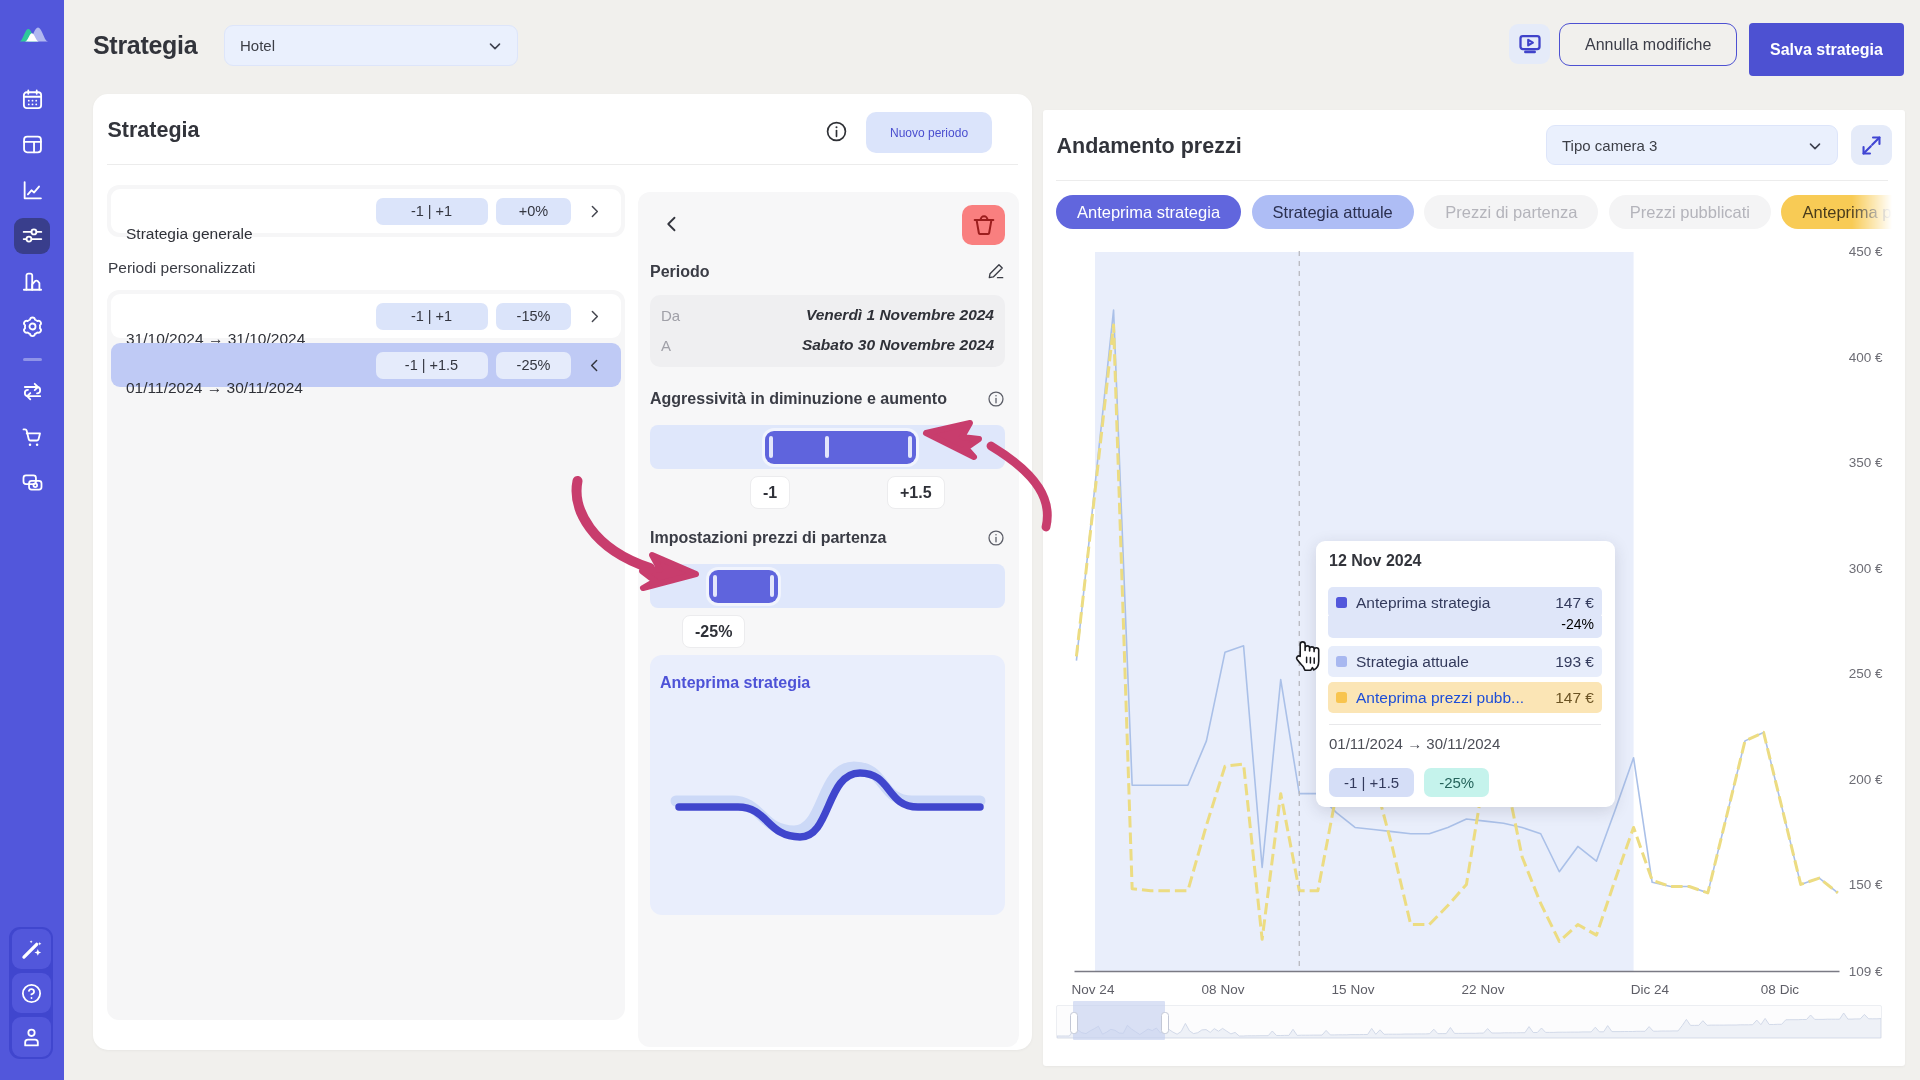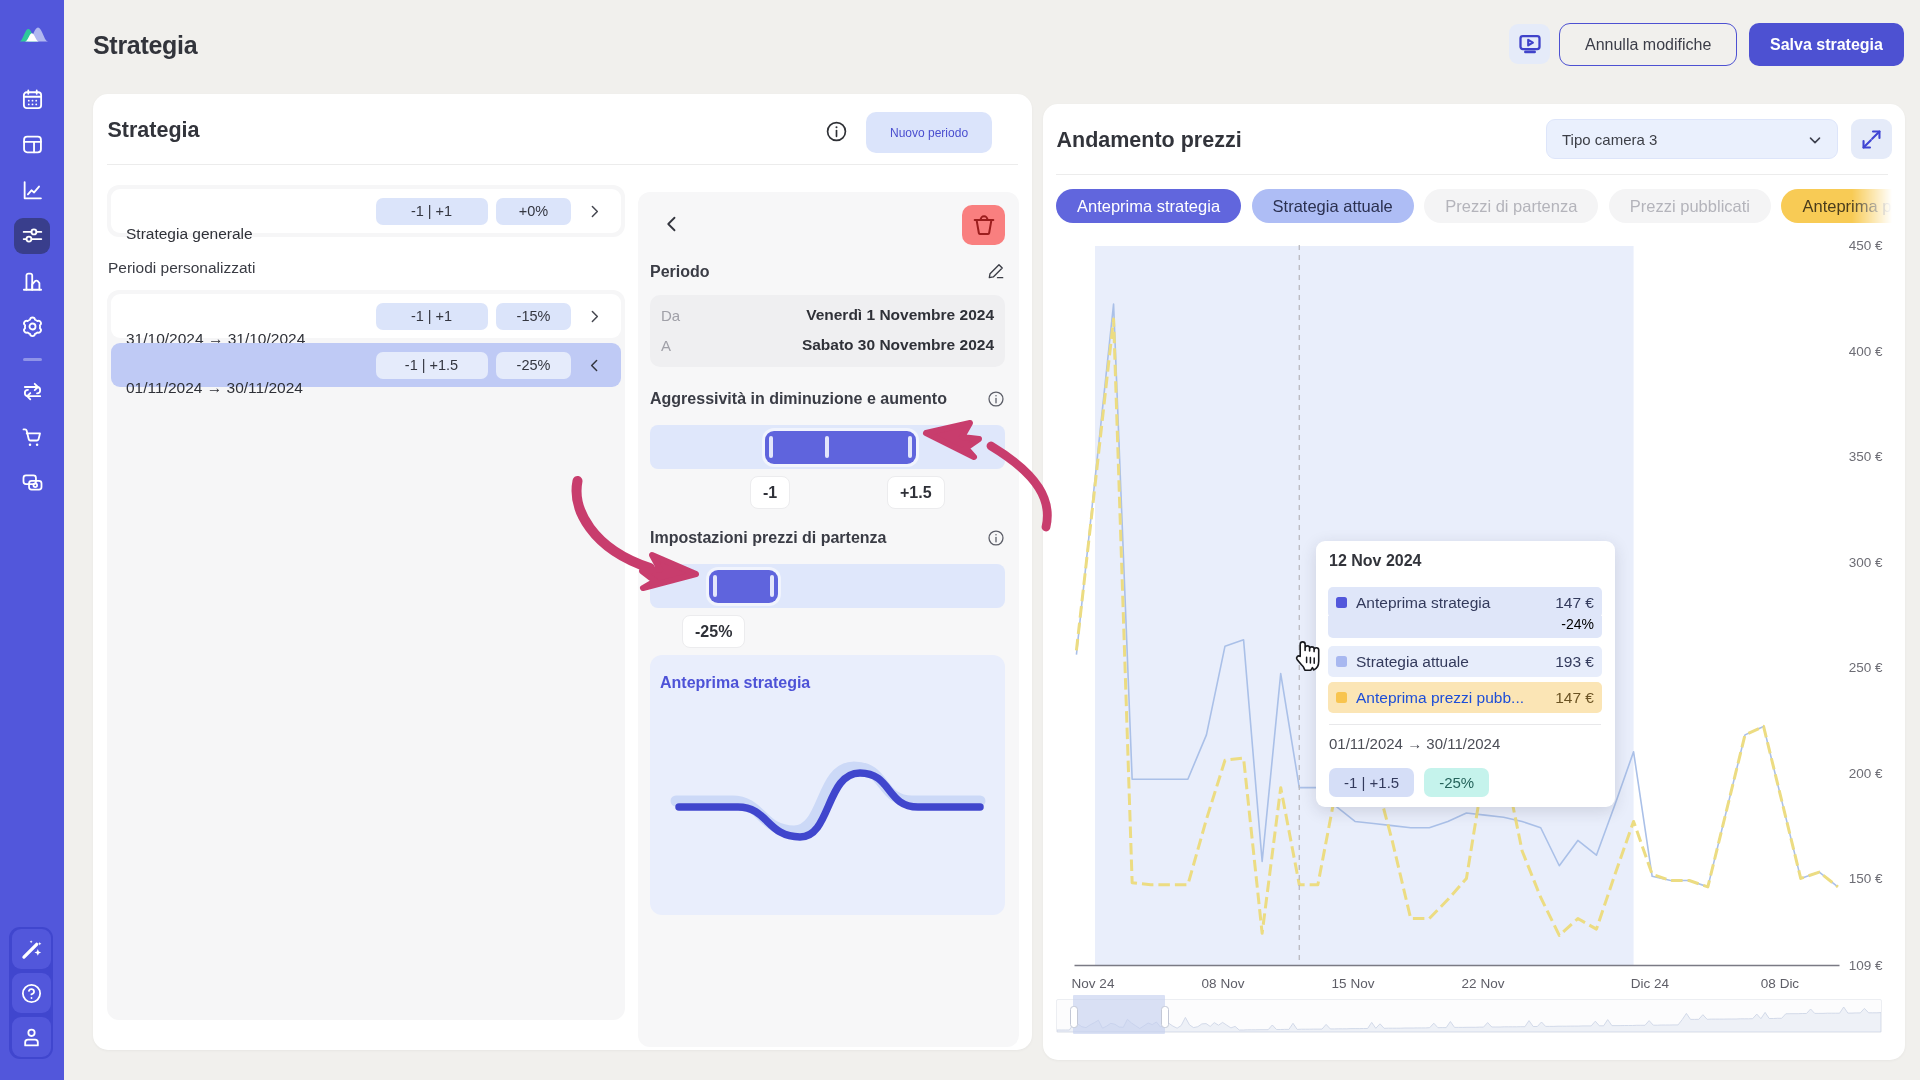--- a/index.html
+++ b/index.html
@@ -28,28 +28,28 @@
 
   
   .h-title{ position:absolute; left:93px; top:31px; font-size:25px; font-weight:bold; color:#32343b; letter-spacing:-0.3px;}
   .hotel-select{ position:absolute; left:224px; top:25px; width:294px; height:41px;
      background:#eaf0fd; border:1px solid #dde5fa; border-radius:9px;
      display:flex; align-items:center; padding:0 15px; font-size:15px; color:#3c3e46;}
   .hotel-select .chev{ position:absolute; right:13px; top:11px;}
   .vid-btn{ position:absolute; left:1509px; top:24px; width:41px; height:40px; border-radius:9px; background:#e5ebf9; display:flex; align-items:center; justify-content:center;}
   .btn-outline{ position:absolute; left:1559px; top:23px; height:43px; border:1.7px solid #4d51d2; border-radius:11px; background:transparent;
      padding:0 25px; display:flex; align-items:center; font-size:16px; color:#3b3d48; }
-  .btn-primary{ position:absolute; left:1749px; top:23px; height:43px; border-radius:10px; background:#4d51d2; color:#fff;
+  .btn-primary{ position:absolute; left:1749px; top:23px; height:53px; border-radius:4px; background:#4d51d2; color:#fff;
      padding:0 21px; display:flex; align-items:center; font-size:16px; font-weight:bold;}
 
   
   .left-panel{ position:absolute; left:93px; top:94px; width:939px; height:956px;
     background:#fff; border-radius:15px; box-shadow:0 1px 3px rgba(0,0,0,.045); }
-  .right-panel{ position:absolute; left:1043px; top:104px; width:862px; height:956px;
-    background:#fff; border-radius:15px; box-shadow:0 1px 3px rgba(0,0,0,.045); overflow:hidden;}
+  .right-panel{ position:absolute; left:1043px; top:110px; width:862px; height:956px;
+    background:#fff; border-radius:3px; box-shadow:0 1px 3px rgba(0,0,0,.045); overflow:hidden;}
 
   
   .lp-title{ position:absolute; left:14.5px; top:24px; font-size:21.5px; font-weight:bold; color:#32343b; }
   .lp-info{ position:absolute; left:731.5px; top:26px; }
   .lp-newbtn{ position:absolute; left:773px; top:18px; height:41px; border-radius:10px; background:#dbe4fb;
       padding:0 24px; display:flex; align-items:center; font-size:12px; color:#4a4ecf; }
   .lp-rule{ position:absolute; left:14px; top:70px; width:911px; height:1px; background:#ececec;}
 
   
   .listcol{ position:absolute; left:14px; top:91px; width:518px; }
@@ -66,21 +66,21 @@
   .sectlabel{ font-size:15.5px; font-weight:normal; color:#3a3c44; margin:22px 0 13px 1px; }
 
   
   .details{ position:absolute; left:545px; top:98px; width:381px; height:855px; background:#f7f7f8; border-radius:12px;}
   .d-back{ position:absolute; left:21px; top:198px; width:26px; height:28px; display:flex; align-items:center; justify-content:center;}
   .d-trash{ position:absolute; left:324px; top:13px; width:43px; height:40px; border-radius:10px; background:#f97f7f; display:flex; align-items:center; justify-content:center;}
   .d-periodo{ position:absolute; left:12px; top:70px; width:355px; }
   .d-pbox{ background:#efeff1; border-radius:10px; padding:5px 11px 7px 11px; margin-top:14px; }
   .d-prow{ display:flex; justify-content:space-between; align-items:center; height:30px; }
   .d-plab{ font-size:15px; color:#a0a0a8; }
-  .d-pval{ font-size:15.5px; font-weight:bold; color:#2f3138; }
+  .d-pval{ font-size:15.5px; font-weight:bold; color:#2f3138;font-style:italic; }
 
   .slider-track{ background:#dfe7fb; border-radius:8px; height:44px; position:relative;}
   .slider-fill{ position:absolute; background:#5f64dd; border-radius:9px; height:33px; top:5.5px;
      box-shadow:0 0 0 3px rgba(255,255,255,.55);}
   .slider-fill .bar{ position:absolute; top:5.5px; width:4px; height:22px; background:#e3e6fb; border-radius:2px;}
   .valbox{ background:#fff; border:1px solid #ececee; border-radius:8px; height:33px; min-width:40px;
      display:inline-flex; align-items:center; justify-content:center; font-size:16px; font-weight:bold; color:#2f3138; padding:0 12px;}
 
   .preview{ position:absolute; left:12px; top:463px; width:355px; height:260px; background:#e9eefc; border-radius:12px;}
   .preview-t{ position:absolute; left:10px; top:19px; font-size:16px; font-weight:bold; color:#4d52d7;}
@@ -229,20 +229,28 @@
       <div class="bottomitem">
         <svg width="23" height="23" viewBox="0 0 24 24" fill="none" stroke="#fff" stroke-width="1.9" stroke-linecap="round" stroke-linejoin="round">
           <circle cx="12" cy="7.1" r="3.3"></circle>
           <path d="M5.4 20.3v-3.2a2.9 2.9 0 0 1 2.9-2.9h7.4a2.9 2.9 0 0 1 2.9 2.9v3.2z"></path>
         </svg>
       </div>
     </div>
   </div>
 
   <div class="h-title">Strategia</div>
+  <div class="hotel-select">
+    <span>Hotel</span>
+    <span class="chev">
+      <svg width="18" height="18" viewBox="0 0 24 24" fill="none" stroke="#3f4250" stroke-width="2.1" stroke-linecap="round" stroke-linejoin="round">
+          <path d="M6 9.5l6 6 6-6"></path>
+        </svg>
+    </span>
+  </div>
   <div class="vid-btn">
     <svg width="24" height="24" viewBox="0 0 24 24" fill="none" stroke="#4043ca" stroke-width="2.3" stroke-linecap="round" stroke-linejoin="round">
       <rect x="2.5" y="4.2" width="19" height="12.9" rx="2.3"></rect>
       <path d="M10.2 7.8 L14.9 10.6 L10.2 13.4 Z" stroke-width="2.1" stroke-linejoin="round"></path>
       <path d="M7.4 19.9h9.2" stroke-width="2.7"></path>
     </svg>
   </div>
   <div class="btn-outline">
     <span>Annulla modifiche</span>
   </div>

